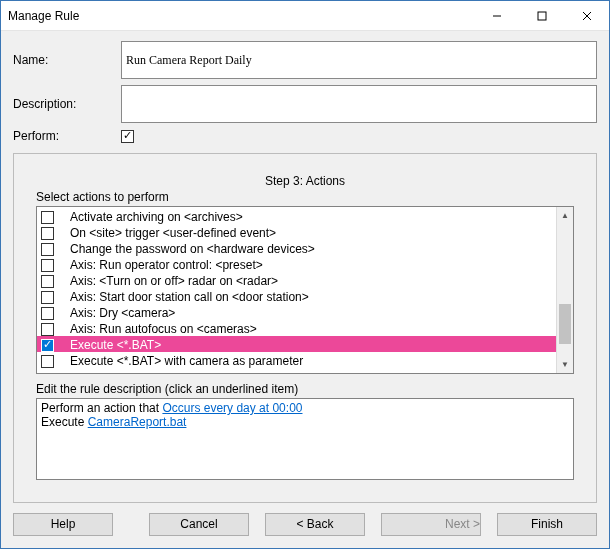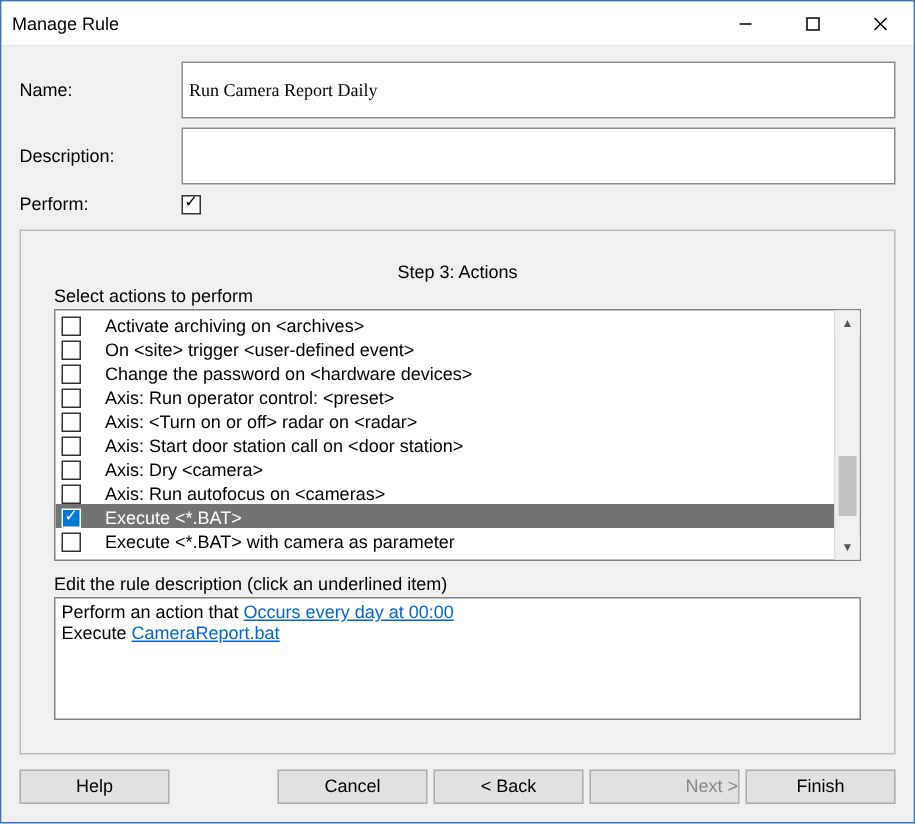--- a/index.html
+++ b/index.html
@@ -106,21 +106,21 @@
     padding: 1px 0;
   }
   .list-row {
     display: flex;
     align-items: flex-end;
     height: 16px;
     padding: 0 4px;
     gap: 16px;
   }
   .list-row.selected {
-    background: #737373;
+    background: #ec4899;
     color: #fff;
   }
   .list-row.selected .chk { border-color: #fff; background: #0078d7; }
   .list-row .row-text { white-space: nowrap; }
   .scrollbar {
     width: 17px;
     background: #f0f0f0;
     display: flex;
     flex-direction: column;
     border-left: 1px solid #dcdcdc;
@@ -145,21 +145,21 @@
     margin: 0 6px 6px 6px;
     border: 1px solid #828282;
     background: #fff;
     flex: 1;
     padding: 2px 4px;
     line-height: 14px;
   }
   .ul-link { color: #0066cc; text-decoration: underline; cursor: pointer; }
   .btn-row {
     display: flex;
-    gap: 4px;
+    gap: 16px;
     margin-top: 10px;
     justify-content: space-between;
   }
   .btn-row .spacer { flex: 1; }
   .wbtn {
     width: 100px;
     height: 23px;
     background: #e1e1e1;
     border: 1px solid #adadad;
     font-family: inherit;

